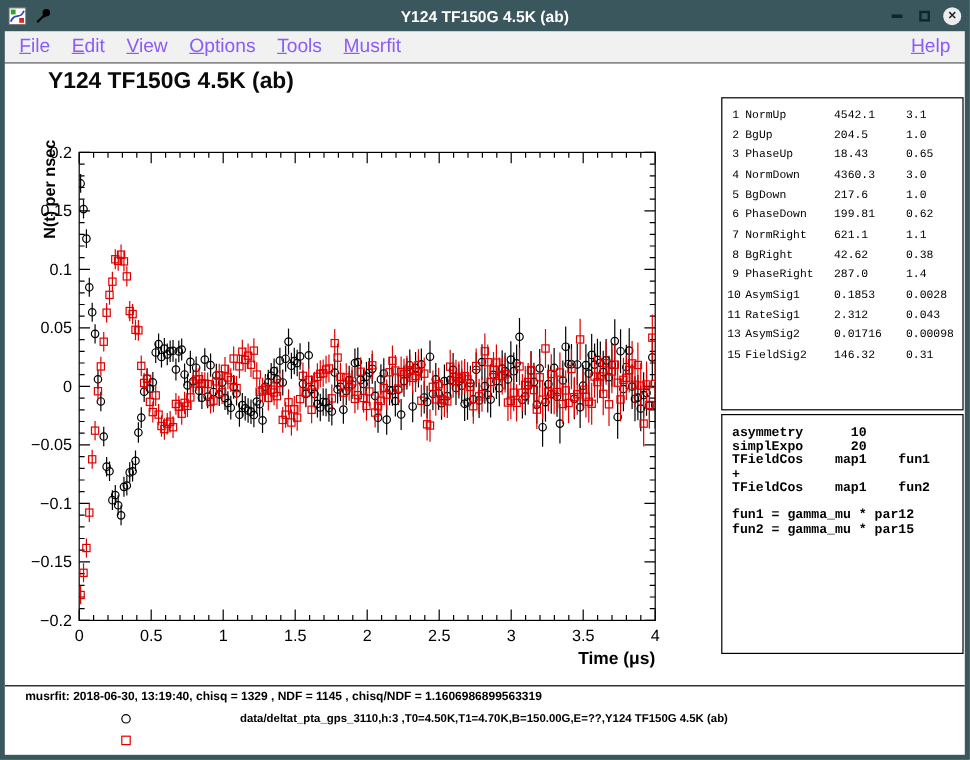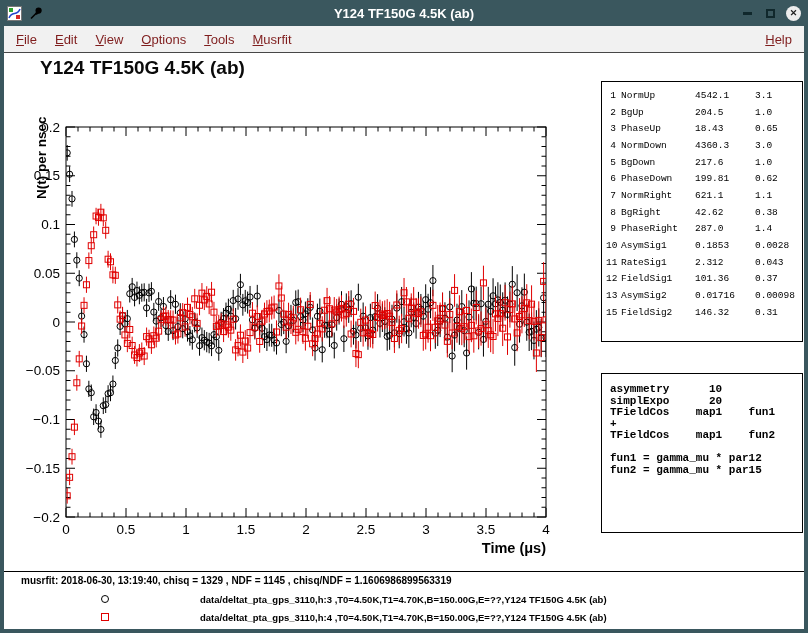--- a/index.html
+++ b/index.html
@@ -7,31 +7,31 @@
   .window{position:relative;width:808px;height:633px;background:#3a575e;overflow:hidden;}
   .titlebar{position:absolute;top:0;left:0;right:0;height:26px;display:flex;align-items:center;padding:0 7px;}
   .tb-left{display:flex;gap:6px;align-items:center;z-index:2;}
   .tb-title{position:absolute;left:0;right:0;text-align:center;color:#ffffff;font-size:13px;font-weight:600;}
   .tb-right{margin-left:auto;display:flex;gap:8px;align-items:center;z-index:2;}
   .tb-btn{width:15px;height:15px;display:flex;align-items:center;justify-content:center;cursor:pointer;}
   .glyph-min{width:9px;height:3px;background:#10282c;}
   .glyph-max{width:9px;height:9px;border:2px solid #10282c;}
   .btn-close{background:#ededed;border-radius:50%;color:#1d1d1d;font-size:9px;font-weight:bold;line-height:1;}
   .menubar{position:absolute;top:26px;left:4px;right:4px;height:27px;background:#f1f1f1;border-bottom:1px solid #474747;display:flex;align-items:center;padding:0 3px;}
-  .menu-item{display:inline-block;padding:5px 9px;font-size:13px;color:#7f1d1d;cursor:pointer;}
+  .menu-item{display:inline-block;padding:5px 9px;font-size:16px;color:#8b5cf6;cursor:pointer;}
   .menu-item::first-letter{text-decoration:underline;}
   .menu-help{margin-left:auto;}
   .content{position:absolute;top:53px;left:4px;right:4px;bottom:4px;background:#ffffff;overflow:hidden;}
   .page-title{position:absolute;left:36px;top:4px;font-size:19px;font-weight:bold;color:#0a0a0a;}
   #plot-svg{position:absolute;left:0;top:0;}
   #plot-svg text{font-family:"Liberation Sans",sans-serif;fill:#000;}
   .params-box{position:absolute;left:597px;top:28px;width:202px;height:261px;border:1px solid #000;padding:5px 0 0 4px;font-family:"Liberation Mono",monospace;font-size:9.5px;color:#000;background:#fff;}
   .param-row{display:grid;grid-template-columns:15px 74px 60px 1fr;height:16.7px;align-items:center;}
   .param-idx{text-align:right;padding-right:5px;}
-  .theory-box{position:absolute;left:597px;top:292px;width:202px;height:160px;border:1px solid #000;padding:10px 6px 0 8px;font-family:"Liberation Mono",monospace;font-weight:bold;font-size:11px;line-height:11.5px;color:#000;background:#fff;margin-top:28px;}
+  .theory-box{position:absolute;left:597px;top:292px;width:202px;height:200px;border:1px solid #000;padding:10px 6px 0 8px;font-family:"Liberation Mono",monospace;font-weight:bold;font-size:11px;line-height:11.5px;color:#000;background:#fff;}
   .theory-line{white-space:pre;min-height:11.5px;}
   .footer-sep{position:absolute;left:0;top:518px;width:800px;border-top:1px solid #000;}
   .fit-info{position:absolute;left:5px;top:522px;font-size:10px;font-weight:bold;color:#000;padding-left:12px;}
   .legend-row{position:absolute;left:0;width:100%;height:16px;}
   .legend-row.r1{top:539px;}
   .legend-row.r2{top:557px;}
   .legend-marker{position:absolute;left:97px;top:3px;width:8px;height:8px;}
   .lg-circle{border:1px solid #000;border-radius:50%;}
   .lg-square{border:1px solid #e00000;}
   .legend-label{position:absolute;left:196px;top:2px;font-size:9.5px;font-weight:bold;color:#000;}
@@ -1155,26 +1155,20 @@
           <span class="param-error">0.0028</span>
         </div>
 
         <div class="param-row">
           <span class="param-idx">11</span>
           <span class="param-name">RateSig1</span>
           <span class="param-value">2.312</span>
           <span class="param-error">0.043</span>
         </div>
 
-        <div class="param-row">
-          <span class="param-idx">12</span>
-          <span class="param-name">FieldSig1</span>
-          <span class="param-value">101.36</span>
-          <span class="param-error">0.37</span>
-        </div>
 
         <div class="param-row">
           <span class="param-idx">13</span>
           <span class="param-name">AsymSig2</span>
           <span class="param-value">0.01716</span>
           <span class="param-error">0.00098</span>
         </div>
 
 
         <div class="param-row">
@@ -1208,17 +1202,16 @@
 
     <div class="footer-sep"></div>
     <div class="fit-info">musrfit: 2018-06-30, 13:19:40, chisq = 1329 , NDF = 1145 , chisq/NDF = 1.1606986899563319</div>
 
     <div class="legend-row r1">
       <span class="legend-marker lg-circle"></span>
       <span class="legend-label">data/deltat_pta_gps_3110,h:3 ,T0=4.50K,T1=4.70K,B=150.00G,E=??,Y124 TF150G 4.5K (ab)</span>
     </div>
     <div class="legend-row r2">
       <span class="legend-marker lg-square"></span>
-      <span class="legend-label">data/deltat_pta_gps_3110,h:4 ,T0=4.50K,T1=4.70K,B=150.00G,E=??,Y124 TF150G 4.5K (ab)</span>
     </div>
   </div>
 
 </div>
 
 </body></html>

